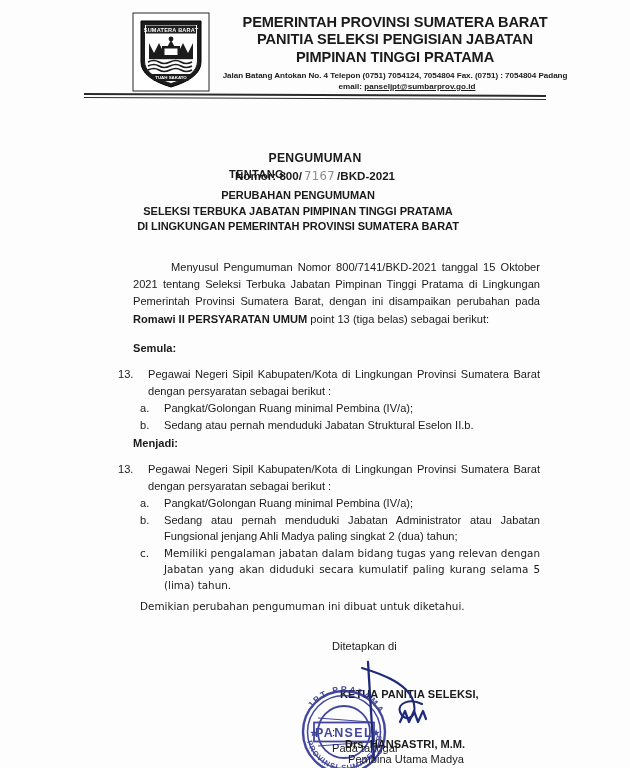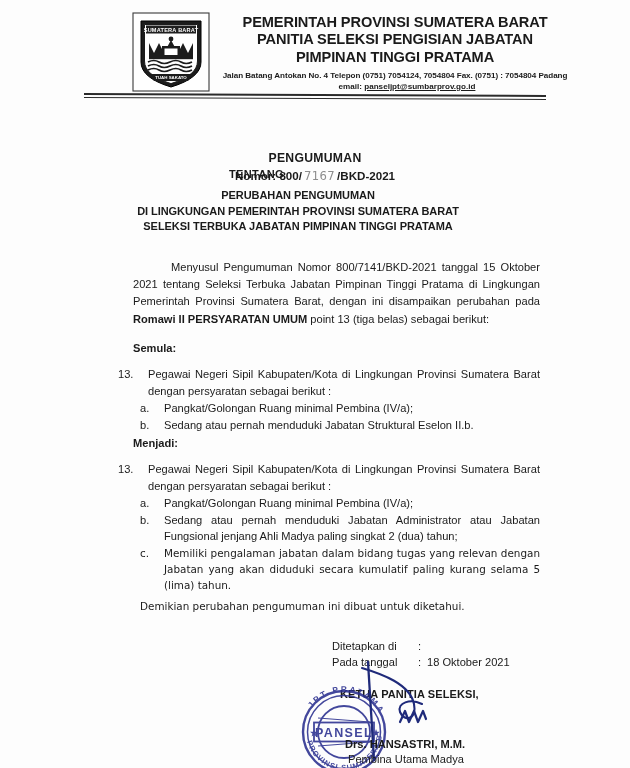--- a/index.html
+++ b/index.html
@@ -207,21 +207,21 @@
   }
 
   
   .sig-block {
     position: absolute;
     left: 332px; top: 638px;
     width: 230px;
     font-size: 11.1px;
     line-height: 16px;
   }
-  .sig-row { display: flex; }
+  .sig-row { display: flex; flex-direction: column; }
   .sig-key { flex: 0 0 86px; }
   .sig-sep { flex: 0 0 9px; }
   .sig-val { flex: 1; }
 
   .sig-title {
     position: absolute;
     left: 340px; top: 688px;
     font-size: 11px;
     font-weight: bold;
     letter-spacing: 0.1px;
@@ -301,22 +301,22 @@
     <div class="t-pengumuman">PENGUMUMAN</div>
     <div class="t-nomor">
       <span>Nomor:  800/</span><span class="nomor-hand">7167</span><span>/BKD-2021</span>
     </div>
   </div>
 
   <div class="t-tentang">TENTANG</div>
 
   <div class="t-subject">
     <div>PERUBAHAN PENGUMUMAN</div>
+    <div>SELEKSI TERBUKA JABATAN PIMPINAN TINGGI PRATAMA</div>
     <div>DI LINGKUNGAN PEMERINTAH PROVINSI SUMATERA BARAT</div>
-    <div>SELEKSI TERBUKA JABATAN PIMPINAN TINGGI PRATAMA</div>
   </div>
 
   <div class="body-para">
     <span class="ind"></span><span>Menyusul Pengumuman Nomor 800/7141/BKD-2021 tanggal 15 Oktober 2021 tentang Seleksi Terbuka Jabatan Pimpinan Tinggi Pratama di Lingkungan Pemerintah Provinsi Sumatera Barat, dengan ini disampaikan perubahan pada </span><b>Romawi II PERSYARATAN UMUM</b><span> point 13 (tiga belas) sebagai berikut:</span>
   </div>
 
   <div class="lbl-semula">Semula:</div>
 
   <div class="sect-semula">
     <div class="num-item">

